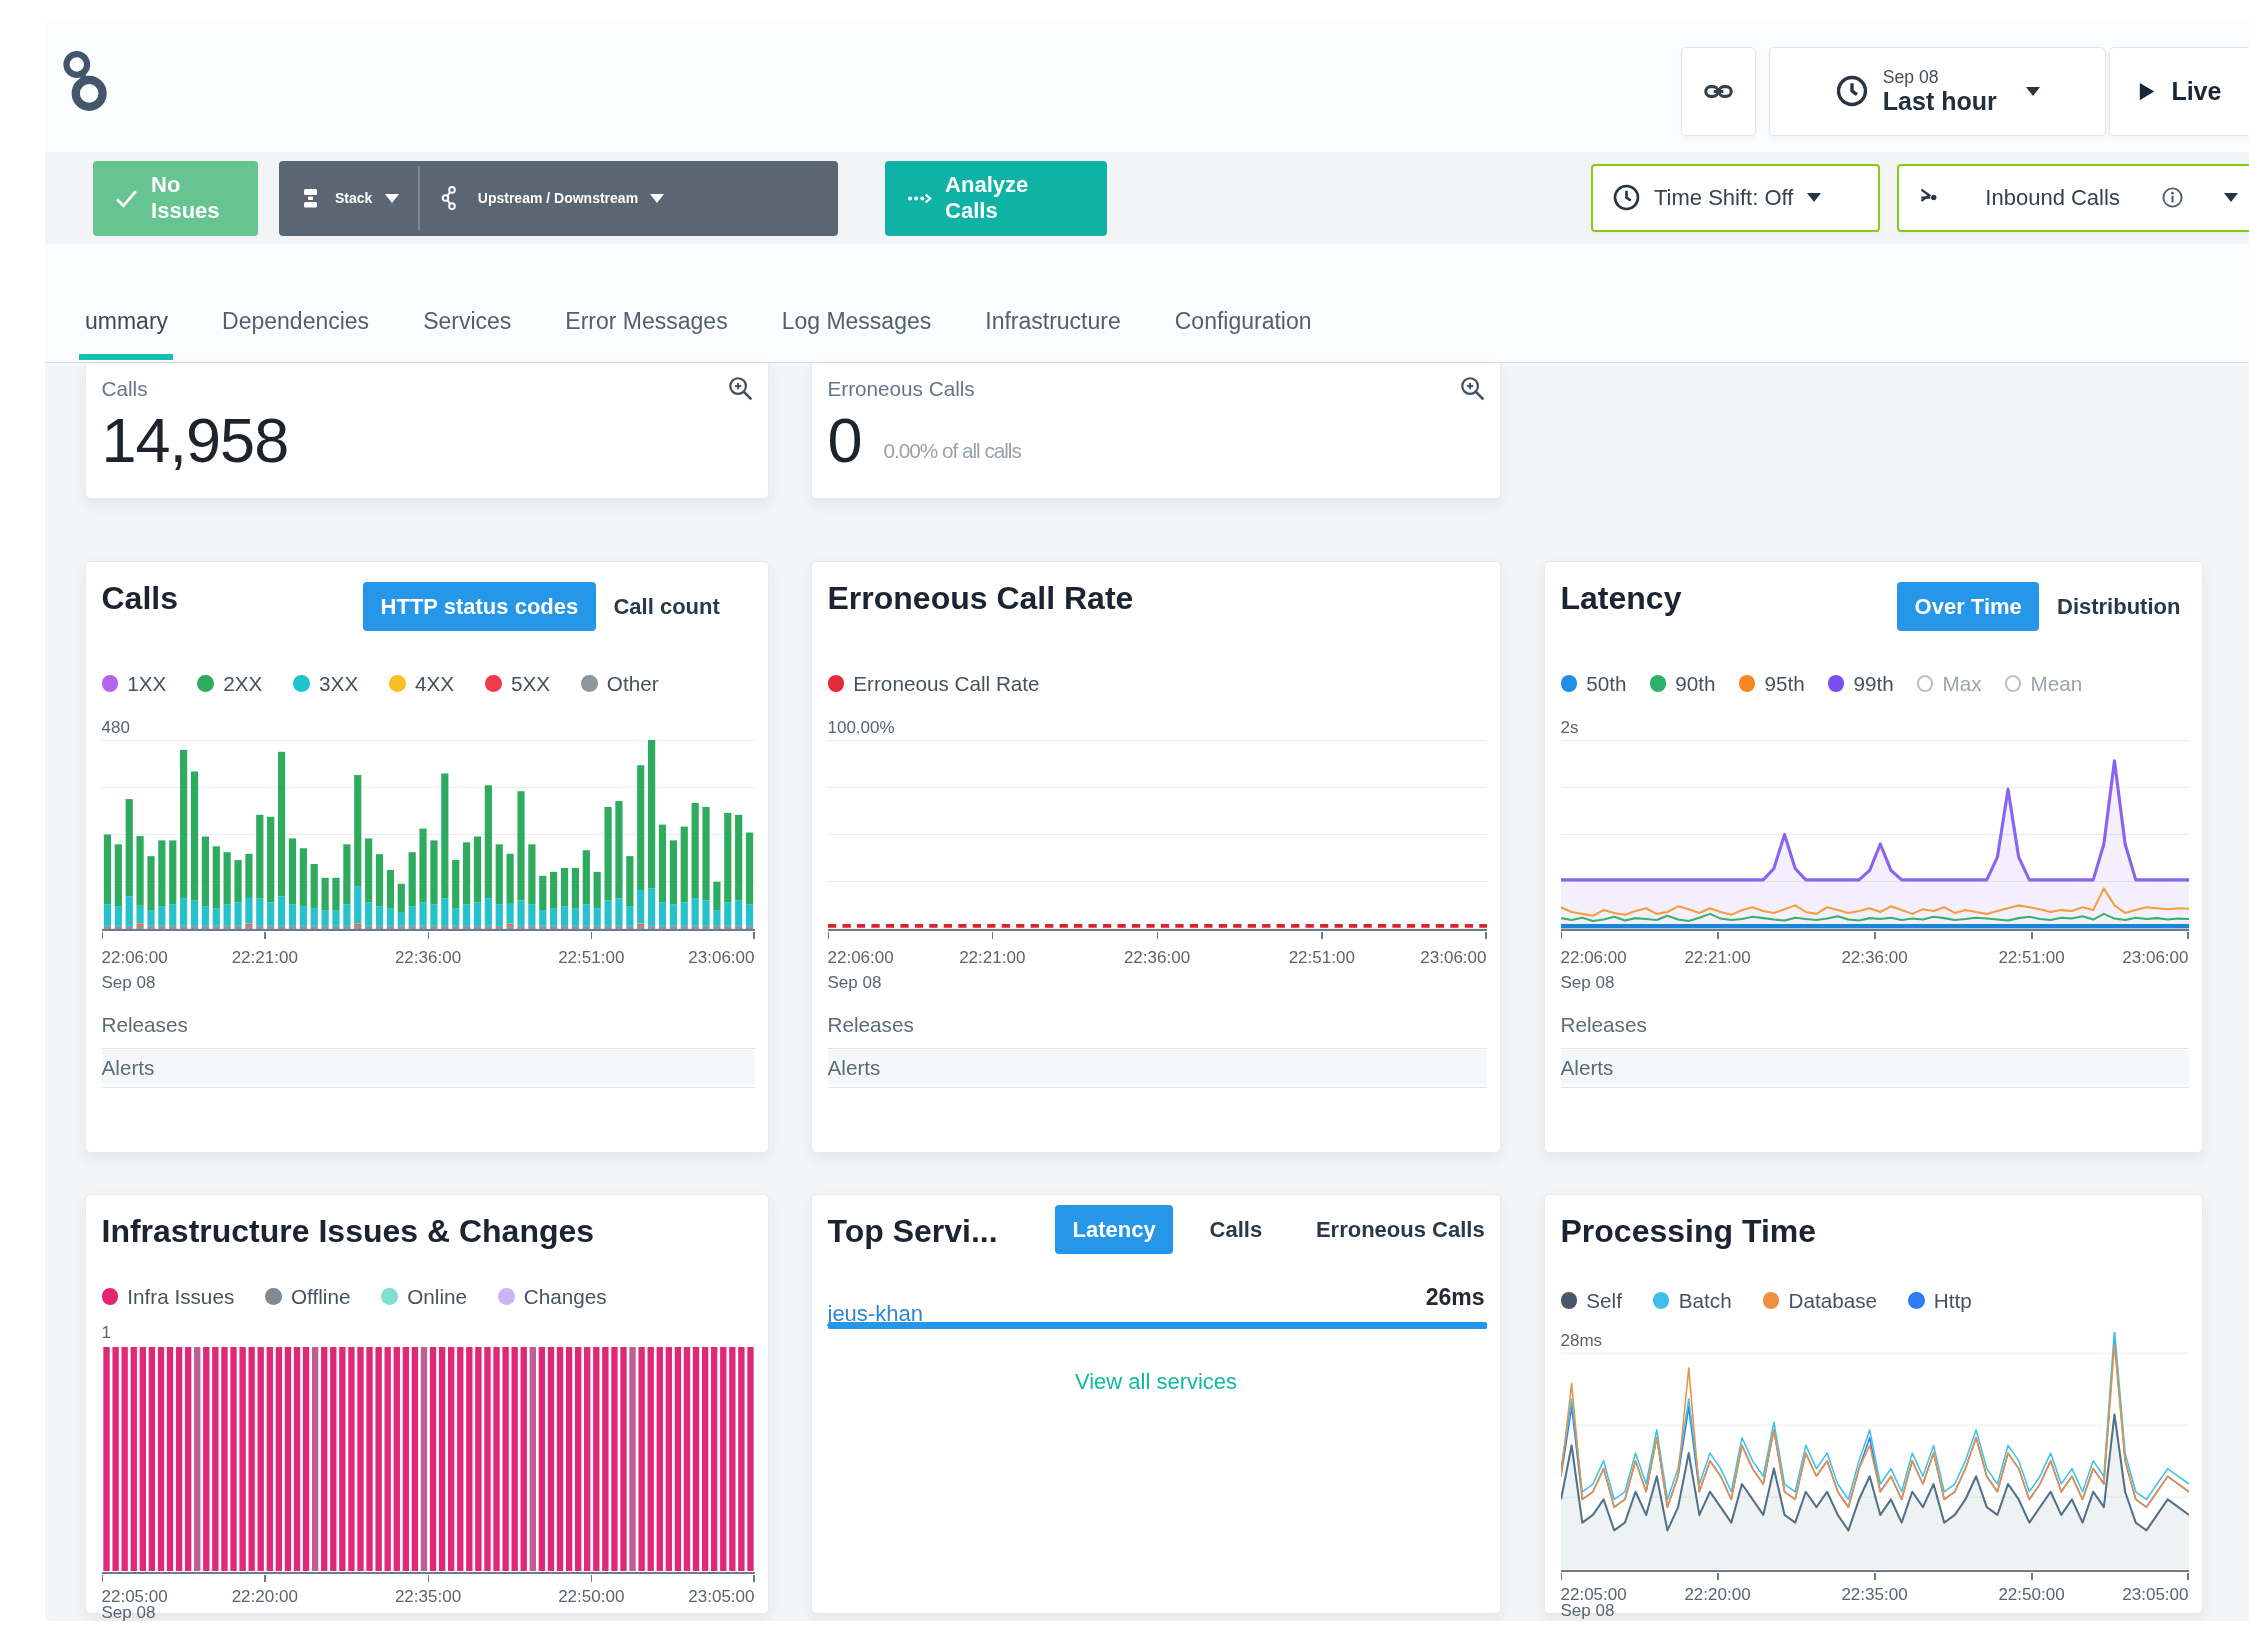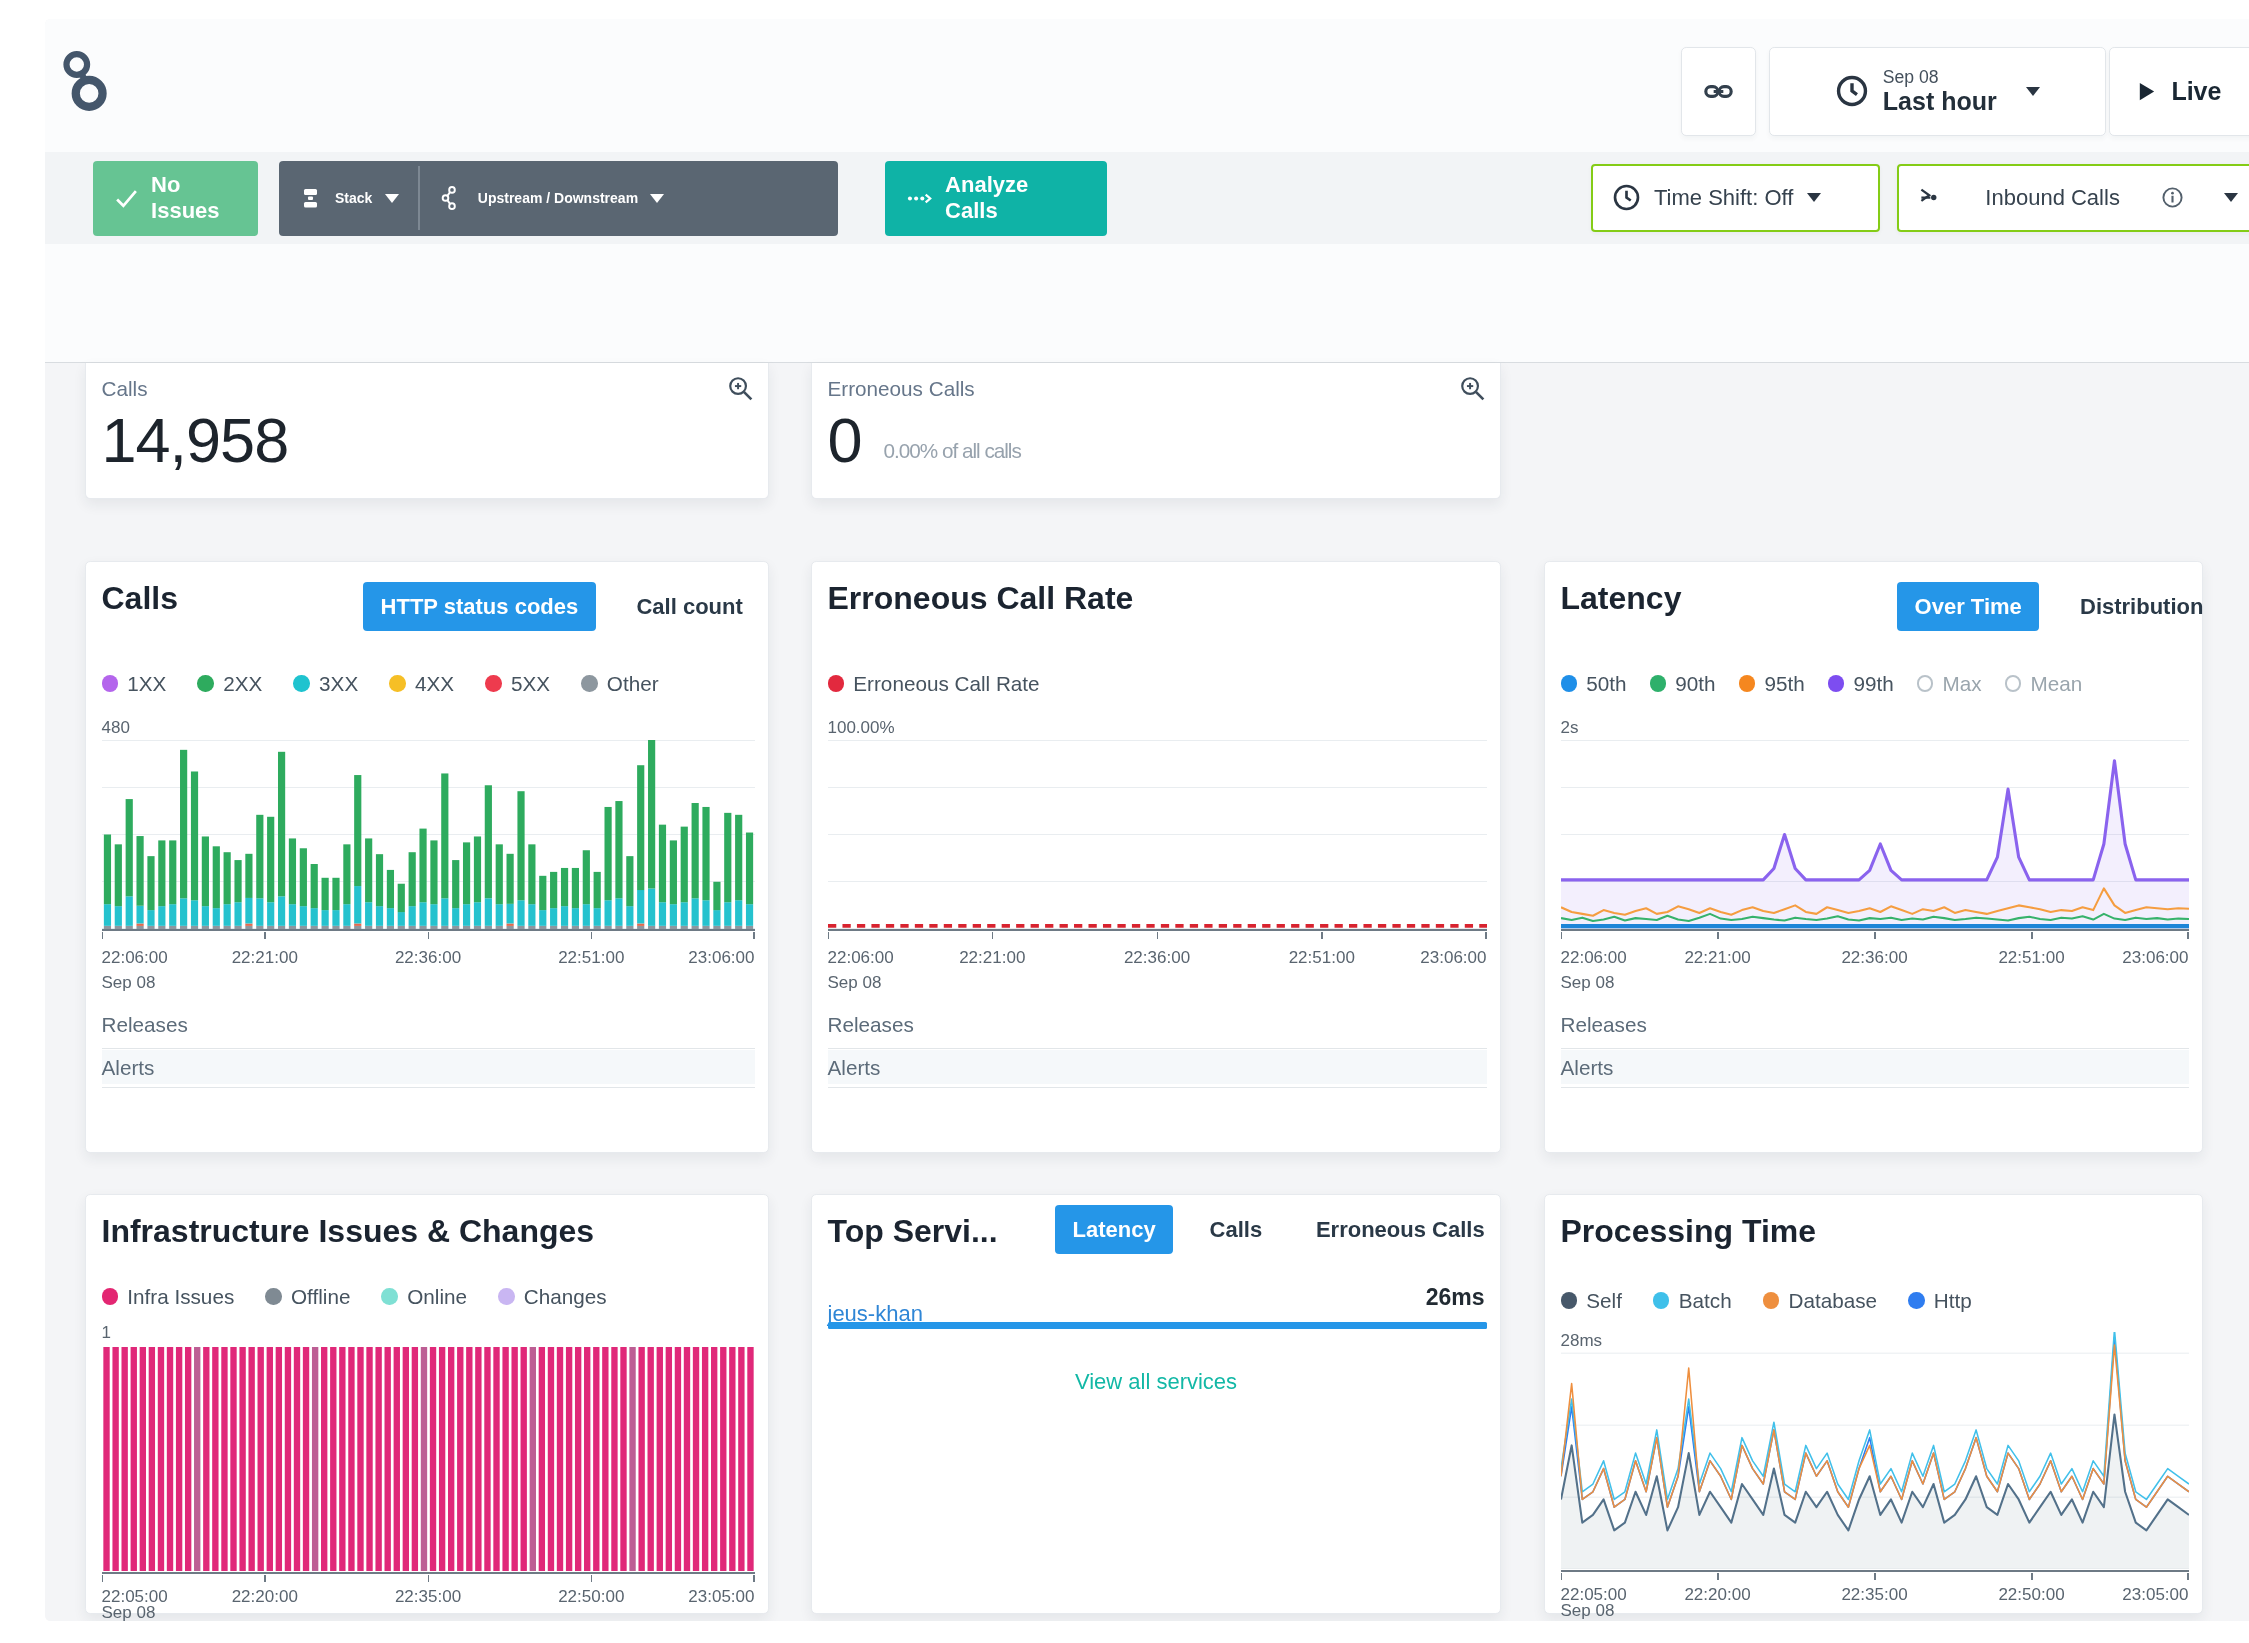--- a/index.html
+++ b/index.html
@@ -35,21 +35,21 @@
   
   .card { position:absolute; background:#fff; border:0.5px solid #e7eaee; box-shadow:0 5.2px 12.4px rgba(30,40,50,.07); border-radius:5.2px; }
   .card.cut-top { border-radius:0 0 5.2px 5.2px; border-top:none; }
   .kpi-label { position:absolute; left:15.5px; top:14.5px; font-size:20.7px; color:#66768a; }
   .kpi-num { position:absolute; left:15.5px; top:41px; font-size:63px; color:#1d242c; letter-spacing:-1px; display:flex; align-items:flex-end; }
   .kpi-unit { font-size:48px; padding-bottom:2.1px; }
   .kpi-sub { font-size:20.7px; color:#97a2ad; padding:0 0 12.4px 22px; }
   .mag { position:absolute; right:13.4px; top:11.4px; width:29px; height:29px; }
 
   .ptitle { position:absolute; left:15.5px; top:18.6px; font-size:32px; font-weight:bold; color:#1b2430; white-space:nowrap; }
-  .seg { position:absolute; display:flex; align-items:center; gap:23px; }
+  .seg { position:absolute; display:flex; align-items:center; }
   .seg-btn { height:49px; line-height:49px; padding:0 17.6px; font-size:22px; font-weight:bold; color:#2a3947; border-radius:4.1px; cursor:pointer; white-space:nowrap; }
   .seg-btn.active { background:#2596e8; color:#fff; }
 
   .legend { position:absolute; left:15.5px; display:flex; align-items:center; gap:31px; }
   .lg-item { display:flex; align-items:center; gap:9.3px; }
   .lg-dot { width:16.5px; height:16.5px; border-radius:50%; }
   .lg-lab { font-size:20.7px; color:#46535f; white-space:nowrap; }
   .lg-item.hollow .lg-dot { background:transparent !important; border:2.1px solid #b9c2c9; }
   .lg-item.hollow .lg-lab { color:#9aa5ad; }
 
@@ -169,20 +169,29 @@
       </svg>
       <span>Inbound Calls</span>
       <svg class="icon" width="23" height="23" viewBox="0 0 24 24">
         <circle cx="12" cy="12" r="9.5" fill="none" stroke="#53606c" stroke-width="2"></circle>
         <circle cx="12" cy="7.5" r="1.4" fill="#53606c"></circle>
           <rect x="10.9" y="10.2" width="2.2" height="7" fill="#53606c"></rect>
       </svg>
       <div class="caret"></div>
     </div>
 
+    <div class="tabs">
+      <div class="tab active">ummary</div>
+      <div class="tab">Dependencies</div>
+      <div class="tab">Services</div>
+      <div class="tab">Error Messages</div>
+      <div class="tab">Log Messages</div>
+      <div class="tab">Infrastructure</div>
+      <div class="tab">Configuration</div>
+    </div>
   </div>
   <div class="tabline"></div>
 
   <div class="card cut-top" style="left:40px;top:344px;width:684px;height:136px;">
     <div class="kpi-label">Calls</div>
     <div class="kpi-num">
         <span>14,958</span>
       </div>
     <svg class="mag" viewBox="0 0 24 24">
       <circle cx="10" cy="10" r="6.5" fill="none" stroke="#3f4e5c" stroke-width="1.8"></circle>

